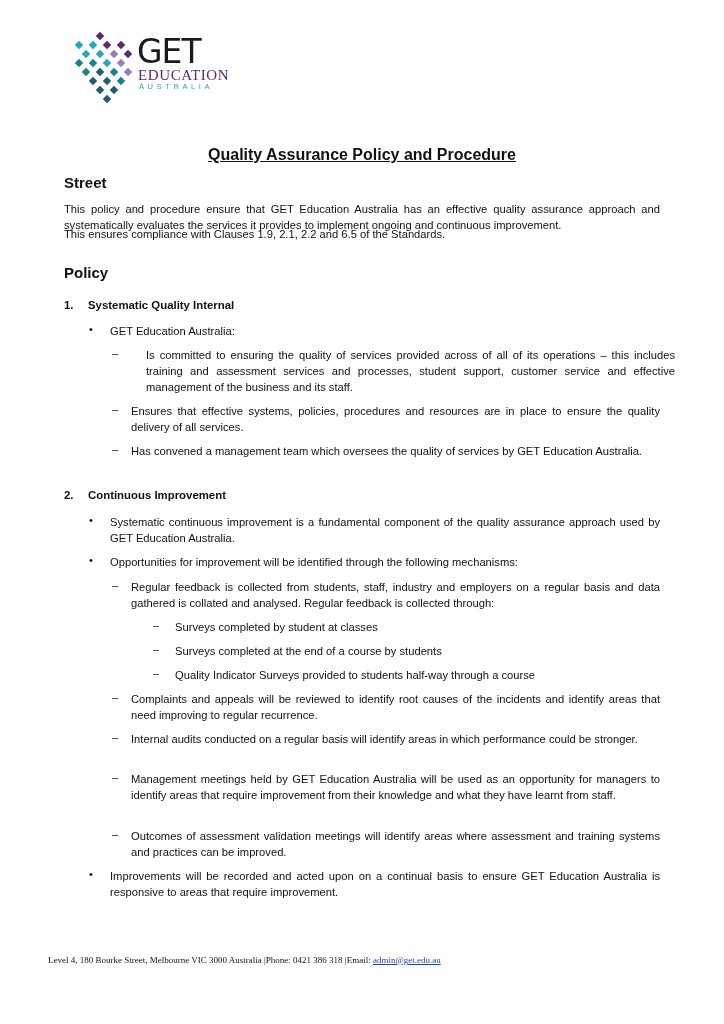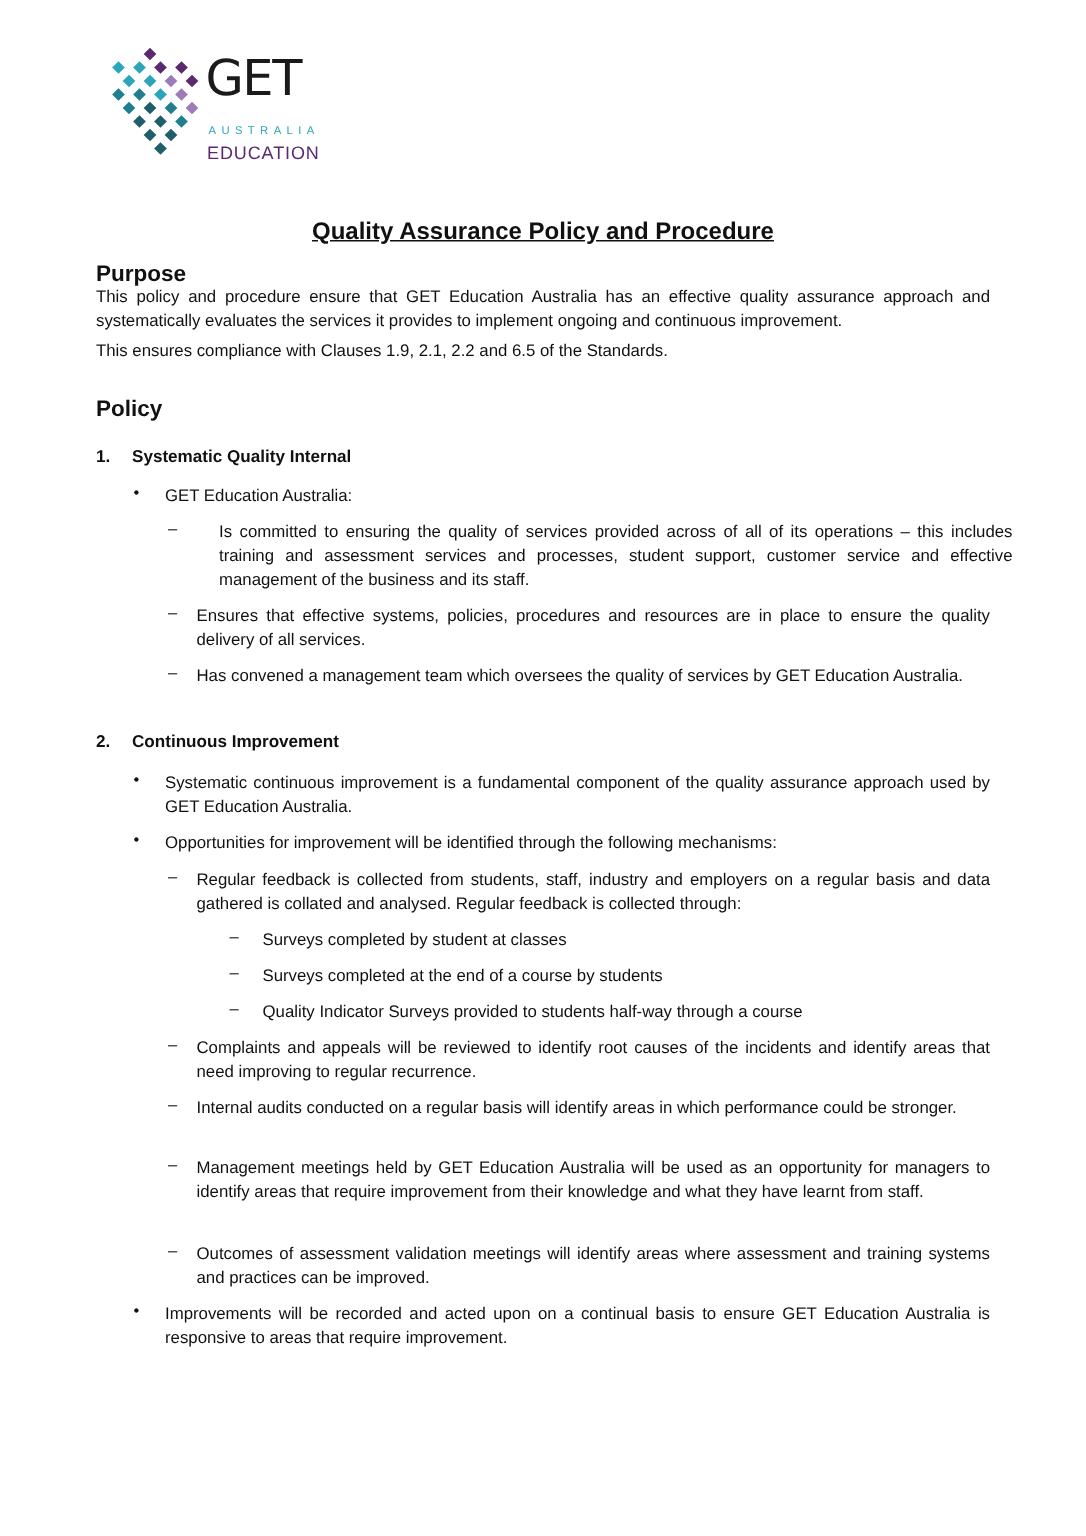--- a/index.html
+++ b/index.html
@@ -3,22 +3,22 @@
 <meta charset="utf-8">
 <style>
   html, body { margin: 0; padding: 0; background: #ffffff; }
   body { width: 724px; height: 1024px; position: relative; overflow: hidden;
          font-family: "Liberation Sans", sans-serif; color: #111; }
   .abs { position: absolute; white-space: nowrap; }
   .logo { position: absolute; left: 74px; top: 30px; width: 170px; height: 80px; }
   .dot { position: absolute; width: 6px; height: 6px; transform: rotate(45deg); }
   .logo-get { position: absolute; left: 63px; top: 5px; font-family: "DejaVu Sans", sans-serif;
               font-weight: 400; font-size: 33px; letter-spacing: -1px; color: #1a1a1a; line-height: 1; }
-  .logo-edu { position: absolute; left: 64px; top: 38px; font-size: 12px; letter-spacing: 0.6px;
-              color: #5b2a6e; font-family: Liberation Sans, sans-serif; line-height: 1; margin-top: 28px; }
+  .logo-edu { position: absolute; left: 64px; top: 38px; font-size: 15px; letter-spacing: 0.6px;
+              color: #5b2a6e; font-family: Liberation Serif, serif; line-height: 1; }
   .logo-aus { position: absolute; left: 65px; top: 53px; font-size: 7.5px; letter-spacing: 3.6px;
               color: #2aa6b8; font-family: "Liberation Sans", sans-serif; line-height: 1; }
 
   .title { position: absolute; left: 0; width: 724px; top: 146px; text-align: center;
            font-weight: bold; font-size: 16px; text-decoration: underline; }
   .h2 { font-weight: bold; font-size: 15px; }
   .para { font-size: 11.2px; line-height: 16px; position: absolute; }
   .just { text-align: justify; text-align-last: left; white-space: normal; }
   .num-h { font-weight: bold; font-size: 11.4px; }
   .bullet-mark { font-size: 11px; }
@@ -57,22 +57,22 @@
     <div class="dot" style="left:37px;top:57px;background:#1f5e6a"></div>
     <div class="dot" style="left:30px;top:66px;background:#1f5e6a"></div>
   </div>
   <div class="logo-get">GET</div>
   <div class="logo-edu">EDUCATION</div>
   <div class="logo-aus">AUSTRALIA</div>
 </div>
 
 <div class="title">Quality Assurance Policy and Procedure</div>
 
-<div class="abs h2" style="left:64px;top:174px">Purpose</div>
-<div class="para just" style="left:64px;top:190px;width:596px">This policy and procedure ensure that GET Education Australia has an effective quality assurance approach and systematically evaluates the services it provides to implement ongoing and continuous improvement.</div>
+<div class="abs h2" style="left:64px;top:174px">Street</div>
+<div class="para just" style="left:64px;top:201px;width:596px">This policy and procedure ensure that GET Education Australia has an effective quality assurance approach and systematically evaluates the services it provides to implement ongoing and continuous improvement.</div>
 <div class="para" style="left:64px;top:226px;width:596px">This ensures compliance with Clauses 1.9, 2.1, 2.2 and 6.5 of the Standards.</div>
 
 <div class="abs h2" style="left:64px;top:264px">Policy</div>
 
 <div class="abs num-h" style="left:64px;top:299px">1.</div>
 <div class="abs num-h" style="left:88px;top:299px">Systematic Quality Internal</div>
 
 <div class="abs bullet-mark" style="left:89px;top:323px">•</div>
 <div class="para" style="left:110px;top:323px;width:550px">GET Education Australia:</div>
 
@@ -115,13 +115,14 @@
 <div class="abs dash-mark" style="left:112px;top:771px">–</div>
 <div class="para just" style="left:131px;top:771px;width:529px">Management meetings held by GET Education Australia will be used as an opportunity for managers to identify areas that require improvement from their knowledge and what they have learnt from staff.</div>
 
 <div class="abs dash-mark" style="left:112px;top:828px">–</div>
 <div class="para just" style="left:131px;top:828px;width:529px">Outcomes of assessment validation meetings will identify areas where assessment and training systems and practices can be improved.</div>
 
 <div class="abs bullet-mark" style="left:89px;top:868px">•</div>
 <div class="para just" style="left:110px;top:868px;width:550px">Improvements will be recorded and acted upon on a continual basis to ensure GET Education Australia is responsive to areas that require improvement.</div>
 
 <div class="footer" style="top:955px">
+  <div><span>Level 4, 180 Bourke Street, Melbourne VIC 3000 Australia |Phone: 0421 386 318 |Email: </span><a>admin@get.edu.au</a></div>
 </div>
 
 </body></html>

